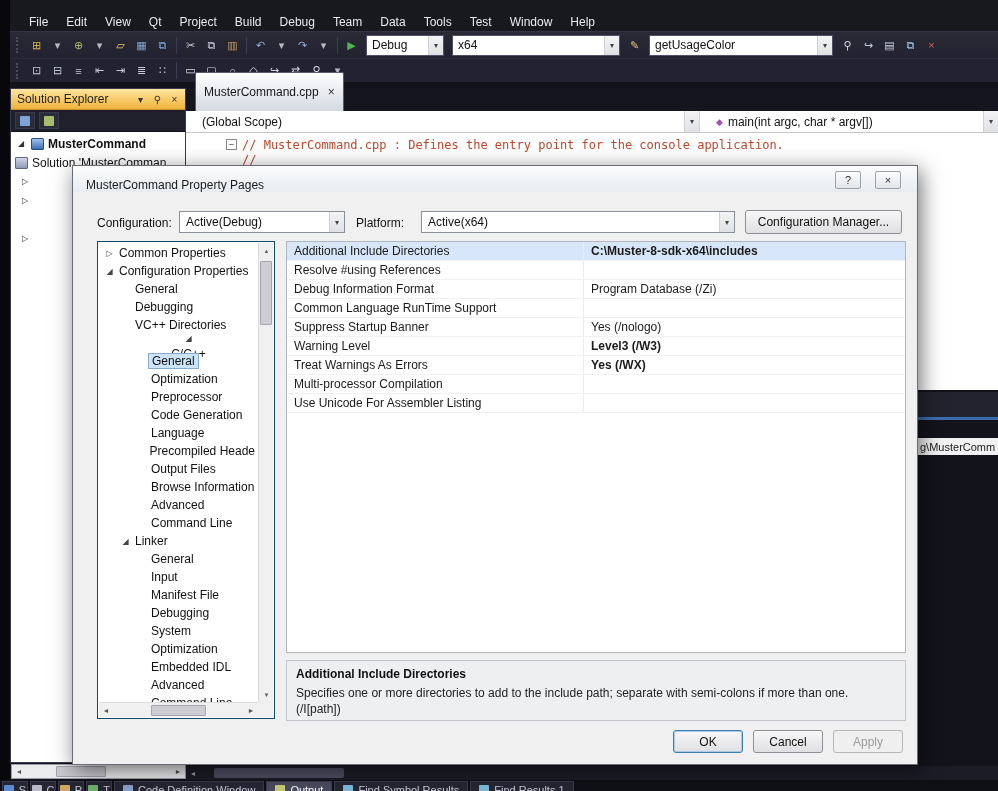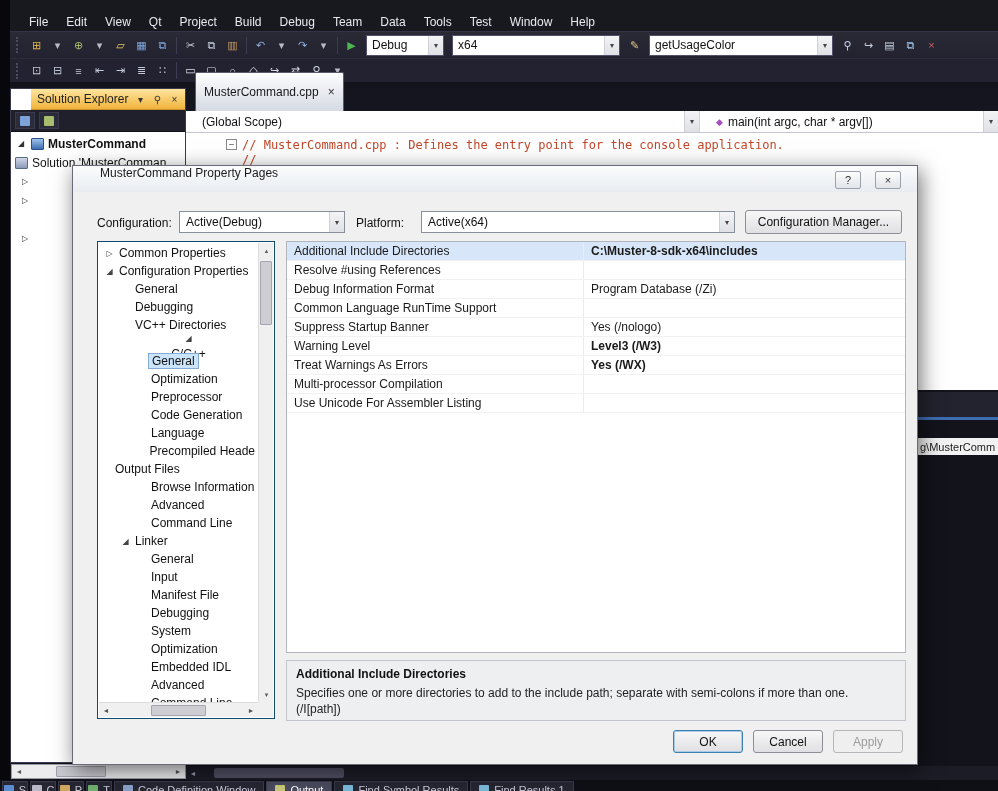--- a/index.html
+++ b/index.html
@@ -25,21 +25,21 @@
   .combo-arrow{margin-left:auto;width:15px;height:100%;display:flex;align-items:center;justify-content:center;color:#444;border-left:1px solid #cfcfd6;background:linear-gradient(#f4f4f6,#dfe1e6);font-size:8px;flex:0 0 15px;}
   .w-debug{width:78px;} .w-plat{width:168px;} .w-search{width:184px;}
 
   
   .i-caret::before{content:"▾";} .i-collapsed::before{content:"▷";} .i-expanded::before{content:"◢";}
   .i-up::before{content:"▲";} .i-down::before{content:"▼";} .i-left::before{content:"◄";} .i-right::before{content:"►";}
   .i-close::before{content:"×";} .i-help::before{content:"?";} .i-pin::before{content:"⚲";} .i-method::before{content:"◆";}
 
   
   .sol-explorer{position:absolute;left:10px;top:88px;width:176px;height:675px;background:#fff;border:1px solid #3a3a4e;display:flex;flex-direction:column;}
-  .se-header{height:21px;background:linear-gradient(#ffe59e,#f0b33c);border-bottom:1px solid #c98f2a;display:flex;align-items:center;padding:0 3px 0 6px;font-size:12px;color:#222;gap:2px;flex:0 0 21px;margin-left:20px;}
+  .se-header{height:21px;background:linear-gradient(#ffe59e,#f0b33c);border-bottom:1px solid #c98f2a;display:flex;align-items:center;padding:0 3px 0 6px;font-size:12px;color:#222;gap:2px;flex:0 0 21px;}
   .se-title{flex:1;white-space:nowrap;overflow:hidden;}
   .se-hbtn{width:15px;height:15px;display:flex;align-items:center;justify-content:center;font-size:10px;color:#333;}
   .se-toolbar{height:22px;background:#20202c;border-bottom:1px solid #11111a;display:flex;align-items:center;gap:4px;padding-left:4px;flex:0 0 22px;}
   .se-tbtn{width:20px;height:17px;background:#2b2b3a;border:1px solid #3a3a4e;display:flex;align-items:center;justify-content:center;}
   .mini-ico{width:10px;height:10px;border-radius:1px;}
   .se-tree{flex:1;background:#fff;padding-top:2px;font-size:12px;color:#111;overflow:hidden;}
   .se-row{display:flex;align-items:center;height:19px;padding-left:4px;gap:4px;white-space:nowrap;overflow:hidden;}
   .se-row .tree-arrow{width:12px;font-size:8px;color:#333;display:inline-flex;justify-content:center;flex:0 0 12px;}
   .se-row.indent1{padding-left:8px;}
   .se-ico{width:13px;height:12px;flex:0 0 13px;border-radius:1px;}
@@ -75,21 +75,21 @@
   .main-hscroll{position:absolute;left:186px;top:766px;right:0;height:14px;background:#1c1c27;display:flex;align-items:center;}
   .mthumb{margin-left:14px;width:130px;height:10px;background:#4e4e62;border-radius:2px;}
   .bottom-tabs{position:absolute;left:0;top:780px;right:0;height:20px;background:#0f0f16;display:flex;align-items:flex-start;gap:2px;padding:1px 0 0 2px;}
   .btab{height:18px;display:flex;align-items:center;gap:5px;padding:0 8px;font-size:11px;color:#c8c8d8;background:#262633;border:1px solid #3a3a4c;white-space:nowrap;}
   .btab.active{background:#4a4a5e;color:#fff;}
   .btab.mini{width:26px;padding:0 4px;justify-content:center;}
   .bticon{width:10px;height:10px;border-radius:1px;flex:0 0 10px;}
 
   
   .dialog{position:absolute;left:72px;top:165px;width:846px;height:600px;background:#f0f0f0;border:1px solid #6a6a78;box-shadow:3px 5px 20px rgba(0,0,0,.55);z-index:20;font-size:12px;color:#111;}
-  .dlg-title{position:absolute;left:0;top:0;right:0;height:26px;background:linear-gradient(#fbfcfd,#e8ecf1);display:flex;align-items:flex-start;padding-left:27px;color:#1a1a1a;}
+  .dlg-title{position:absolute;left:0;top:0;right:0;height:26px;background:linear-gradient(#fbfcfd,#e8ecf1);display:flex;align-items:flex-end;padding-left:13px;color:#1a1a1a;}
   .cap-btn{position:absolute;top:5px;width:26px;height:18px;background:linear-gradient(#fdfdfd,#e1e4e9);border:1px solid #9aa1ab;border-radius:2px;display:flex;align-items:center;justify-content:center;font-size:11px;color:#333;}
   .cap-help{right:56px;} .cap-close{right:16px;}
   .cfg-label{position:absolute;}
   .dropdown{position:absolute;height:22px;background:#fff;border:1px solid #8a909a;display:flex;align-items:center;padding-left:6px;}
   .btn{position:absolute;height:23px;width:70px;background:linear-gradient(#f7f7f7,#e0e0e4);border:1px solid #8e8f96;border-radius:3px;display:flex;align-items:center;justify-content:center;color:#111;}
   .btn.default{border-color:#3c7fb1;box-shadow:inset 0 0 0 1px #a9cbe8;}
   .btn.disabled{color:#9c9c9c;background:#efefef;border-color:#b6b6ba;}
   .btn.wide{width:157px;height:24px;}
 
   .dlg-tree{position:absolute;left:24px;top:75px;width:178px;height:478px;background:#fff;border:1px solid #0c4a6e;}
@@ -466,21 +466,21 @@
             <span class="tree-label">Code Generation</span>
           </div>
           <div class="tree-row" style="padding-left: 36px;">
             <span class="tree-arrow"></span>
             <span class="tree-label">Language</span>
           </div>
           <div class="tree-row" style="padding-left: 36px; justify-content: flex-end;">
             <span class="tree-arrow"></span>
             <span class="tree-label">Precompiled Heade</span>
           </div>
-          <div class="tree-row" style="">
+          <div class="tree-row" style="padding-left: 36px;">
             <span class="tree-arrow"></span>
             <span class="tree-label">Output Files</span>
           </div>
           <div class="tree-row" style="padding-left: 36px;">
             <span class="tree-arrow"></span>
             <span class="tree-label">Browse Information</span>
           </div>
           <div class="tree-row" style="padding-left: 36px;">
             <span class="tree-arrow"></span>
             <span class="tree-label">Advanced</span>

